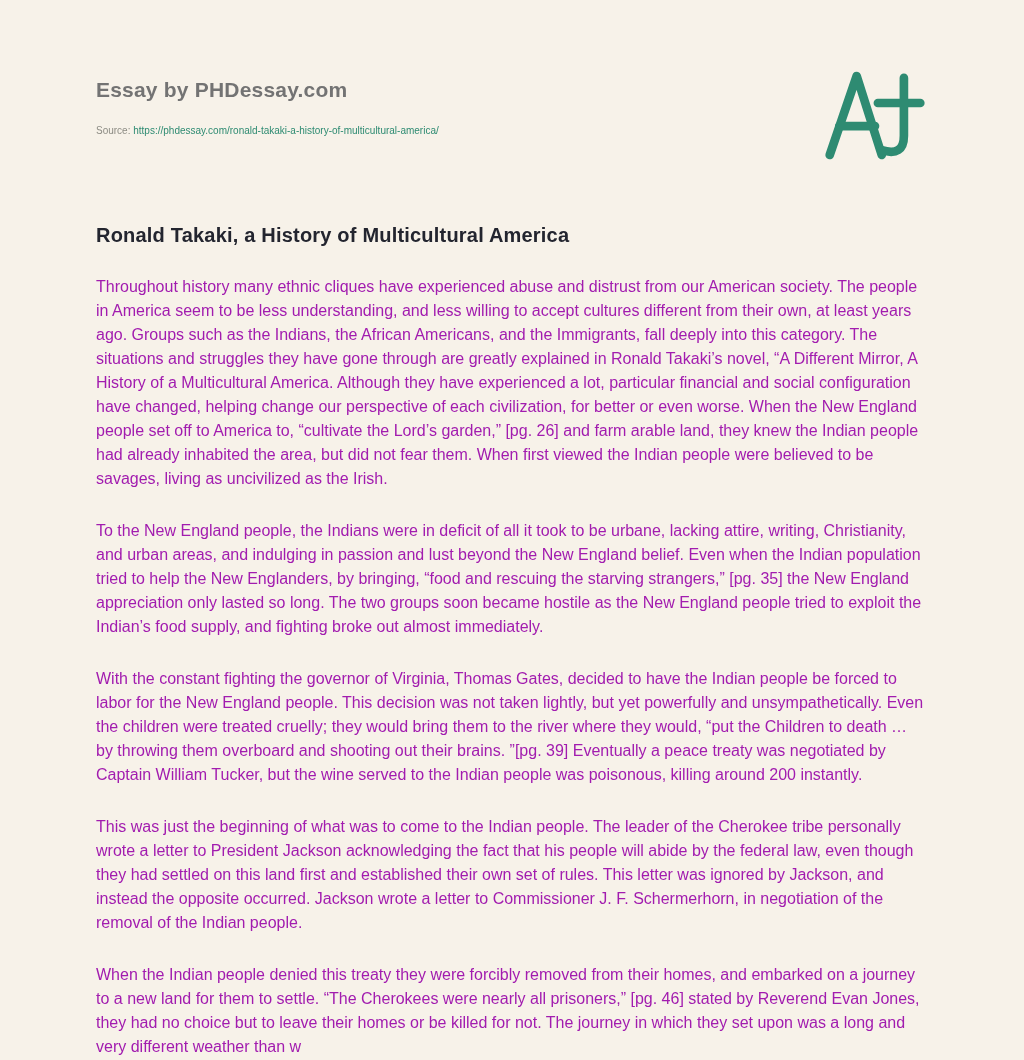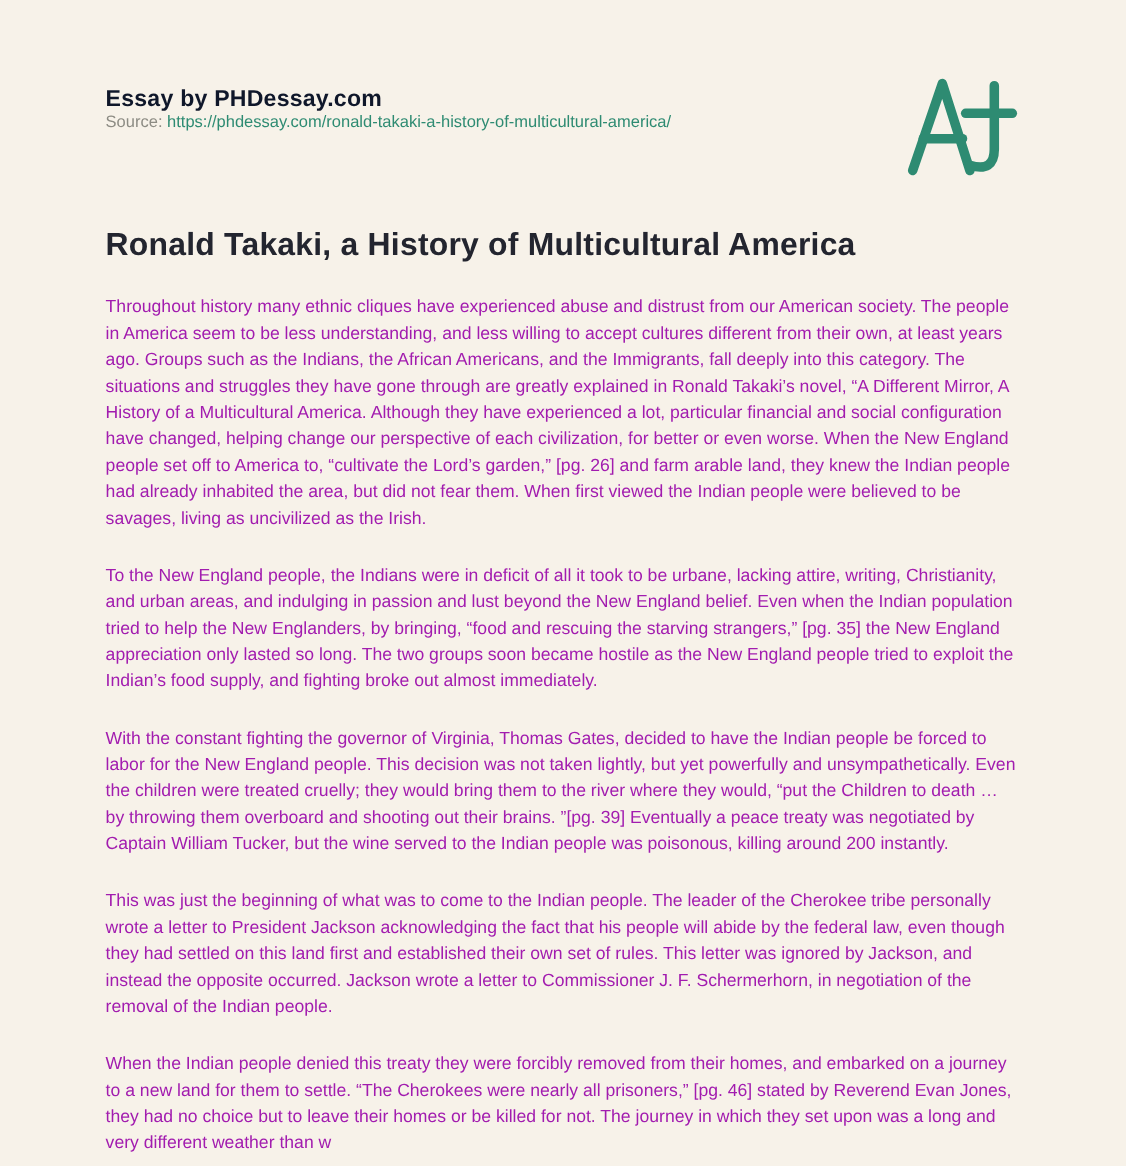--- a/index.html
+++ b/index.html
@@ -12,45 +12,46 @@
   }
   .page {
     position: relative;
     width: 1024px;
     height: 1060px;
     padding: 78px 99px 0 96px;
   }
   .byline {
     font-size: 21px;
     font-weight: 700;
-    color: #0f172a;
+    color: #737373;
     letter-spacing: 0.2px;
   }
   .source-line {
-    font-size: 15px;
+    margin-top: 23px;
+    font-size: 10px;
     color: #8d8c84;
   }
   .source-label {
     color: #8d8c84;
   }
   .source-url {
     color: #2e8b72;
     text-decoration: none;
     cursor: pointer;
   }
   .logo {
     position: absolute;
     top: 68px;
     right: 96px;
     width: 106px;
     height: 95px;
   }
   .title {
     margin-top: 88px;
-    font-size: 29px;
+    font-size: 20px;
     font-weight: 600;
     color: #23252f;
     letter-spacing: 0.2px;
   }
   .body-copy p {
     margin-top: 28px;
     font-size: 16px;
     line-height: 24px;
     color: #a21caf;
   }

